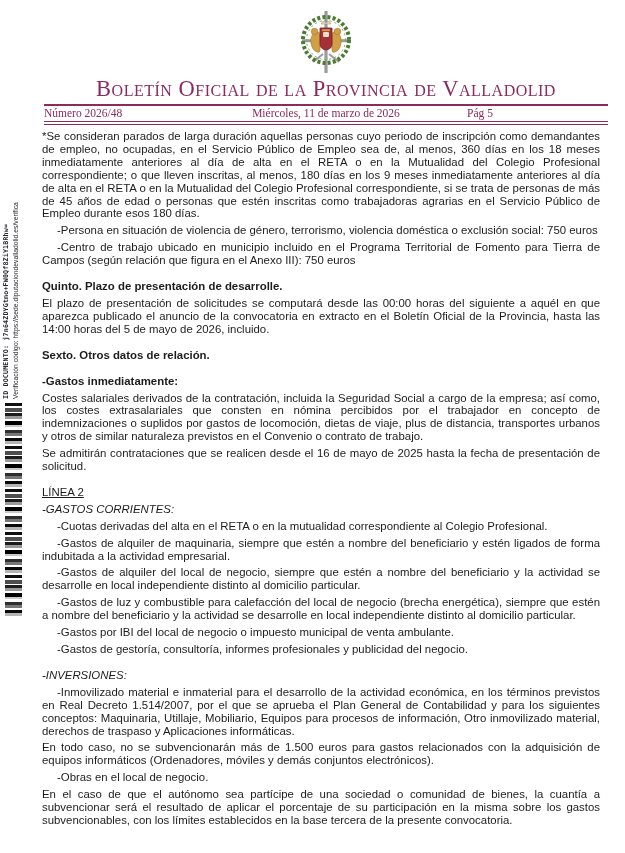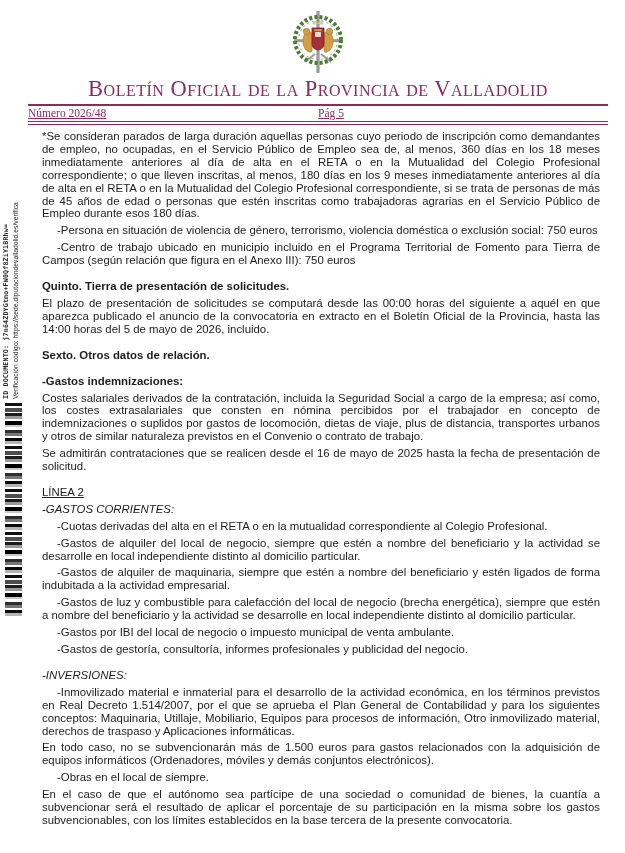--- a/index.html
+++ b/index.html
@@ -25,33 +25,33 @@
   }
   .barcode{
     position:absolute;left:5px;top:403px;width:17px;height:214px;
     background:repeating-linear-gradient(180deg,
       #101010 0 3px,#ffffff 3px 5px,#4d4d4d 5px 9px,#ffffff 9px 10px,
       #1d1d1d 10px 13px,#9a9a9a 13px 16px,#ffffff 16px 18px,#000000 18px 22px,
       #c9c9c9 22px 24px,#ffffff 24px 27px,#2e2e2e 27px 30px,#777777 30px 33px,
       #ffffff 33px 35px,#0a0a0a 35px 38px,#b5b5b5 38px 41px,#ffffff 41px 43px);
   }
   
-  .page-header{position:absolute;left:28px;right:17px;top:10px;}
+  .page-header{position:absolute;left:44px;right:17px;top:10px;}
   .seal-wrap{text-align:center;height:66px;}
   .bulletin-title{
     margin:2px 0 0 0;text-align:center;
     font-family:"Liberation Serif","DejaVu Serif",serif;
     font-variant:small-caps;font-weight:normal;
     font-size:22.5px;letter-spacing:.5px;color:#8b2a60;line-height:1;
   }
   .rule-single{border:0;border-bottom:2px solid #8b2a60;margin:3px 0 0 0;}
   .meta-row{
     display:flex;align-items:baseline;margin-top:1px;
     font-family:"Liberation Serif","DejaVu Serif",serif;
-    font-size:11.5px;color:#8b2a60;text-decoration:underline;
+    font-size:11.5px;color:#8b2a60;
   }
   .meta-row .left{flex:1;text-align:left;}
   .meta-row .center{flex:2;text-align:center;}
   .meta-row .right{flex:1;text-align:left;}
   .rule-double{height:2.5px;border-top:1.5px solid #8b2a60;border-bottom:1.5px solid #8b2a60;margin-top:2px;}
   
   .doc-body{
     position:absolute;left:38px;width:566px;top:126px;
     font-size:11.4px;line-height:12.9px;color:#1c1c1c;
   }
@@ -94,41 +94,42 @@
 
       <path d="M23 18 h12 v16 q0 5 -6 6 q-6 -1 -6 -6 z" fill="#a5303a" stroke="#73202a" stroke-width=".8"></path>
       <rect x="26" y="22" width="6" height="5" rx="1" fill="#e8ddc8"></rect>
       <rect x="25.2" y="19.2" width="7.6" height="2" fill="#d29f45"></rect>
     </svg>
   </div>
   <h1 class="bulletin-title">Boletín Oficial de la Provincia de Valladolid</h1>
   <hr class="rule-single">
   <div class="meta-row">
     <span class="left">Número 2026/48</span>
+    <span class="center">Miércoles, 11 de marzo de 2026</span>
     <span class="right">Pág 5</span>
   </div>
   <div class="rule-double"></div>
 </header>
 
 <main class="doc-body">
     <p class="para normal">*Se consideran parados de larga duración aquellas personas cuyo periodo de inscripción como demandantes de empleo, no ocupadas, en el Servicio Público de Empleo sea de, al menos, 360 días en los 18 meses inmediatamente anteriores al día de alta en el RETA o en la Mutualidad del Colegio Profesional correspondiente; o que lleven inscritas, al menos, 180 días en los 9 meses inmediatamente anteriores al día de alta en el RETA o en la Mutualidad del Colegio Profesional correspondiente, si se trata de personas de más de 45 años de edad o personas que estén inscritas como trabajadoras agrarias en el Servicio Público de Empleo durante esos 180 días.</p>
     <p class="para indent">-Persona en situación de violencia de género, terrorismo, violencia doméstica o exclusión social: 750 euros</p>
     <p class="para indent">-Centro de trabajo ubicado en municipio incluido en el Programa Territorial de Fomento para Tierra de Campos (según relación que figura en el Anexo III): 750 euros</p>
-    <p class="para bold gap">Quinto. Tierra de presentación de solicitudes.</p>
+    <p class="para bold gap">Quinto. Plazo de presentación de desarrolle.</p>
     <p class="para normal">El plazo de presentación de solicitudes se computará desde las 00:00 horas del siguiente a aquél en que aparezca publicado el anuncio de la convocatoria en extracto en el Boletín Oficial de la Provincia, hasta las 14:00 horas del 5 de mayo de 2026, incluido.</p>
     <p class="para bold gap">Sexto. Otros datos de relación.</p>
-    <p class="para bold gap">-Gastos indemnizaciones:</p>
+    <p class="para bold gap">-Gastos inmediatamente:</p>
     <p class="para normal">Costes salariales derivados de la contratación, incluida la Seguridad Social a cargo de la empresa; así como, los costes extrasalariales que consten en nómina percibidos por el trabajador en concepto de indemnizaciones o suplidos por gastos de locomoción, dietas de viaje, plus de distancia, transportes urbanos y otros de similar naturaleza previstos en el Convenio o contrato de trabajo.</p>
     <p class="para normal">Se admitirán contrataciones que se realicen desde el 16 de mayo de 2025 hasta la fecha de presentación de solicitud.</p>
     <p class="para underline gap">LÍNEA 2</p>
     <p class="para italic">-GASTOS CORRIENTES:</p>
     <p class="para indent">-Cuotas derivadas del alta en el RETA o en la mutualidad correspondiente al Colegio Profesional.</p>
+    <p class="para indent">-Gastos de alquiler de maquinaria, siempre que estén a nombre del beneficiario y estén ligados de forma indubitada a la actividad empresarial.</p>
     <p class="para indent">-Gastos de alquiler del local de negocio, siempre que estén a nombre del beneficiario y la actividad se desarrolle en local independiente distinto al domicilio particular.</p>
-    <p class="para indent">-Gastos de alquiler de maquinaria, siempre que estén a nombre del beneficiario y estén ligados de forma indubitada a la actividad empresarial.</p>
     <p class="para indent">-Gastos de luz y combustible para calefacción del local de negocio (brecha energética), siempre que estén a nombre del beneficiario y la actividad se desarrolle en local independiente distinto al domicilio particular.</p>
     <p class="para indent">-Gastos por IBI del local de negocio o impuesto municipal de venta ambulante.</p>
     <p class="para indent">-Gastos de gestoría, consultoría, informes profesionales y publicidad del negocio.</p>
     <p class="para italic gap">-INVERSIONES:</p>
     <p class="para indent">-Inmovilizado material e inmaterial para el desarrollo de la actividad económica, en los términos previstos en Real Decreto 1.514/2007, por el que se aprueba el Plan General de Contabilidad y para los siguientes conceptos: Maquinaria, Utillaje, Mobiliario, Equipos para procesos de información, Otro inmovilizado material, derechos de traspaso y Aplicaciones informáticas.</p>
     <p class="para normal">En todo caso, no se subvencionarán más de 1.500 euros para gastos relacionados con la adquisición de equipos informáticos (Ordenadores, móviles y demás conjuntos electrónicos).</p>
-    <p class="para indent">-Obras en el local de siempre.</p>
+    <p class="para indent">-Obras en el local de negocio.</p>
     <p class="para normal">En el caso de que el autónomo sea partícipe de una sociedad o comunidad de bienes, la cuantía a subvencionar será el resultado de aplicar el porcentaje de su participación en la misma sobre los gastos subvencionables, con los límites establecidos en la base tercera de la presente convocatoria.</p>
   </main>
 
 </body></html>

